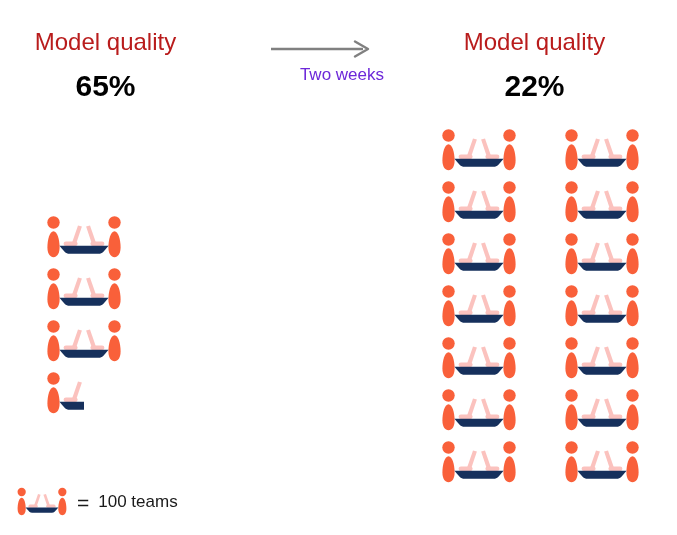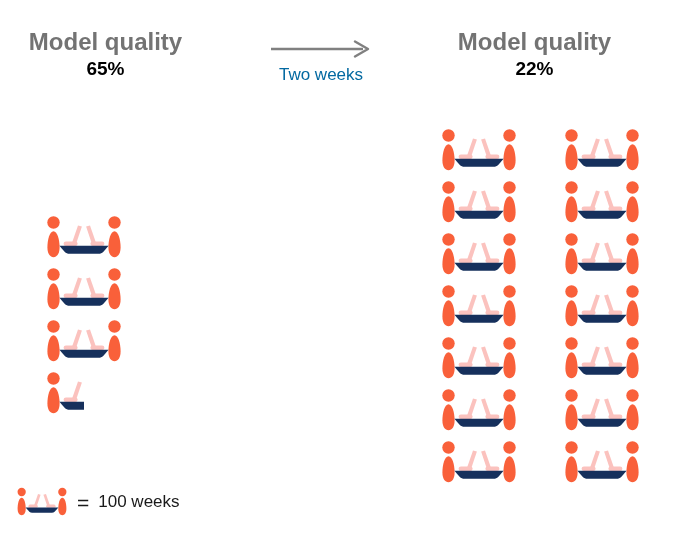--- a/index.html
+++ b/index.html
@@ -17,48 +17,49 @@
   }
 
   
   .panel-header {
     position: absolute;
     text-align: center;
     line-height: 1.18;
   }
   .panel-header .ph-title {
     font-size: 24px;
-    font-weight: 700;
-    color: #737373;
+    font-weight: 400;
+    color: #b91c1c;
     white-space: nowrap;
   }
   .panel-header .ph-value {
-    font-size: 19px;
+    font-size: 30px;
     font-weight: 700;
     color: #000000;
-    margin-top: 2px;
+    margin-top: 12px;
   }
 
   #header-left  { left: 8px;  top: 28px; width: 195px; }
   #header-right { left: 432px; top: 28px; width: 205px; }
 
   
   #transition {
     position: absolute;
     left: 258px;
     top: 40px;
     width: 126px;
     text-align: center;
   }
   #transition .arrow-svg { display: block; margin: 0 auto; }
   #transition .arrow-label {
     font-size: 17px;
-    color: #0369a1;
+    color: #6d28d9;
     margin-top: 7px;
     white-space: nowrap;
+    text-align: right;
   }
 
   
   .picto {
     position: relative;
     width: 78px;
     height: 45px;
     flex: 0 0 auto;
   }
   .picto .picto-svg { display: block; width: 78px; height: 45px; }
@@ -476,14 +477,14 @@
   <path d="M33.0 10.6 L36.9 11.6 L31.2 28.6 L27.1 27.6 Z" fill="#FBC2BE"></path>
   <rect x="18.6" y="26.4" width="14.0" height="4.6" rx="2.3" fill="#FBC2BE"></rect>
 
   <path d="M45.0 10.6 L41.1 11.6 L46.8 28.6 L50.9 27.6 Z" fill="#FBC2BE"></path>
   <rect x="45.4" y="26.4" width="14.0" height="4.6" rx="2.3" fill="#FBC2BE"></rect>
 
   <path d="M14.4 30.8 L63.6 30.8 L58.2 36.9 C57.0 38.1 55.4 38.7 53.7 38.7 L24.3 38.7 C22.6 38.7 21.0 38.1 19.8 36.9 Z" fill="#16305C"></path>
 </svg>
     </div>
   <div class="legend-equals">=</div>
-  <div class="legend-text">100 weeks</div>
+  <div class="legend-text">100 teams</div>
 </div>
 
 </body></html>

